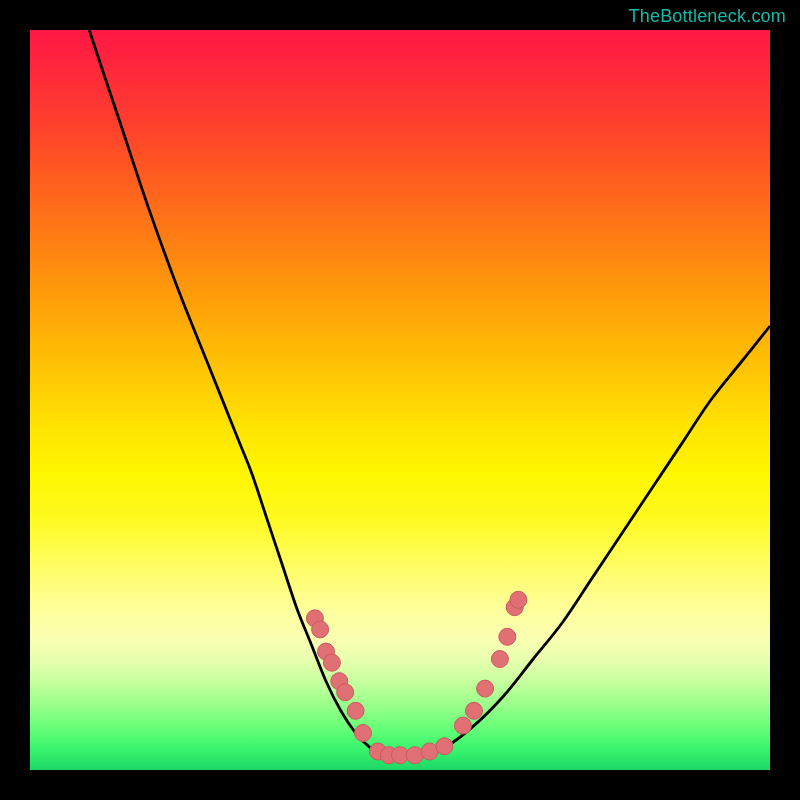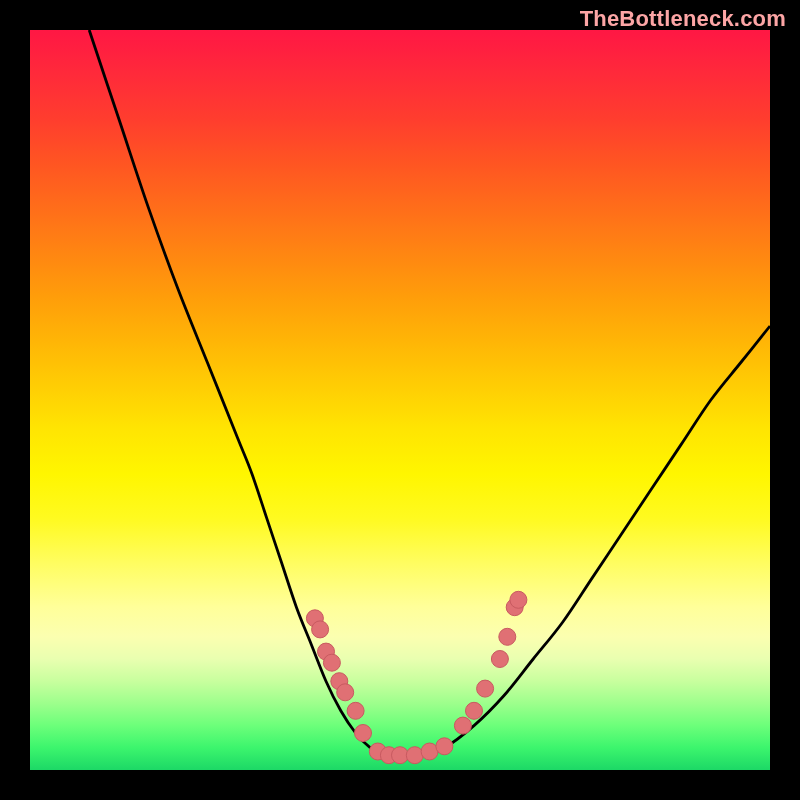--- a/index.html
+++ b/index.html
@@ -47,23 +47,23 @@
       #9dff8c 91%,
       #6cff7a 94%,
       #3cf56d 97%,
       #1cd866 100%
     );
   }
   .watermark {
     position: absolute;
     top: 6px;
     right: 14px;
-    color: #fca5a5;
-    font-size: 22px;
-    font-weight: 700;
+    color: #14b8a6;
+    font-size: 18px;
+    font-weight: 400;
     letter-spacing: 0.2px;
     user-select: none;
   }
   svg.curve {
     position: absolute;
     left: 0;
     top: 0;
     width: 740px;
     height: 740px;
     overflow: visible;

